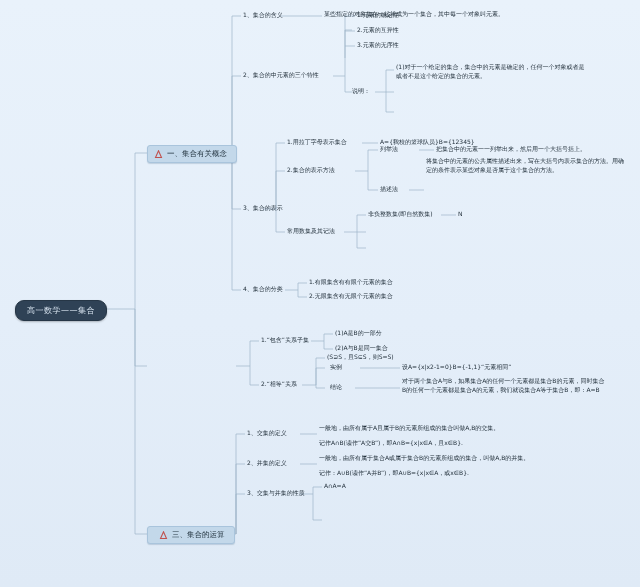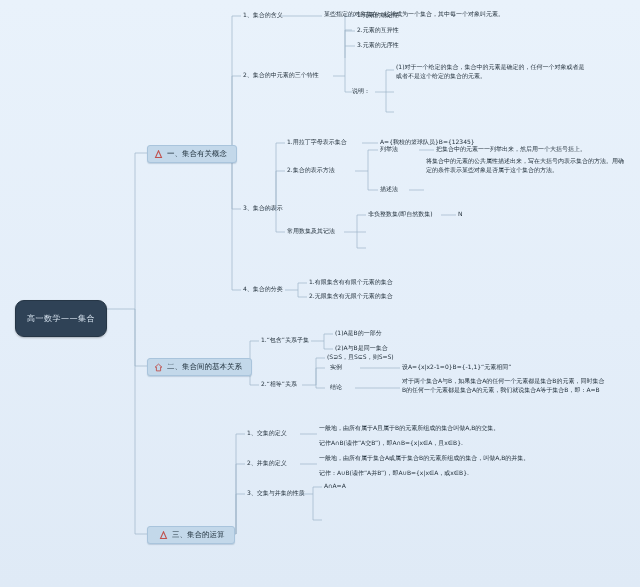--- a/index.html
+++ b/index.html
@@ -13,21 +13,21 @@
   #canvas{position:absolute;left:0;top:0;width:640px;height:587px;}
   svg.links{position:absolute;left:0;top:0;width:640px;height:587px;pointer-events:none;}
 
   .node{position:absolute;white-space:nowrap;}
 
   
   .root{
     background:#2f4256;
     color:#d7e3ef;
     border-radius:9px;
-    padding:12px 11px;
+    padding:4px 11px;
     font-size:8px;
     letter-spacing:.5px;
     box-shadow:0 1px 2px rgba(0,0,0,.25);
     border:1px solid #263646;
   }
 
   
   .l1{
     background:#c3d8ea;
     border:1px solid #a9c4dc;
@@ -150,28 +150,20 @@
 
   <div class="node l1" style="left:147px;top:145px;">
     <span class="ico">
       <svg viewBox="0 0 12 12" width="9" height="9">
           <path d="M6 1 L10 10 H2 Z" fill="none" stroke="#c0504d" stroke-width="1.4"></path>
         </svg>
     </span>
     <span>一、集合有关概念</span>
   </div>
 
-  <div class="node l1" style="left:147px;top:358px;">
-    <span class="ico">
-      <svg viewBox="0 0 12 12" width="9" height="9">
-          <path d="M6 1.5 L10.5 5.5 H8.8 V10.5 H3.2 V5.5 H1.5 Z" fill="none" stroke="#c0504d" stroke-width="1.2"></path>
-        </svg>
-    </span>
-    <span>二、集合间的基本关系</span>
-  </div>
 
   <div class="node l1" style="left:147px;top:526px;padding-left:11px;">
     <span class="ico">
       <svg viewBox="0 0 12 12" width="9" height="9">
           <path d="M6 1 L10 10 H2 Z" fill="none" stroke="#c0504d" stroke-width="1.4"></path>
         </svg>
     </span>
     <span>三、集合的运算</span>
   </div>
 

